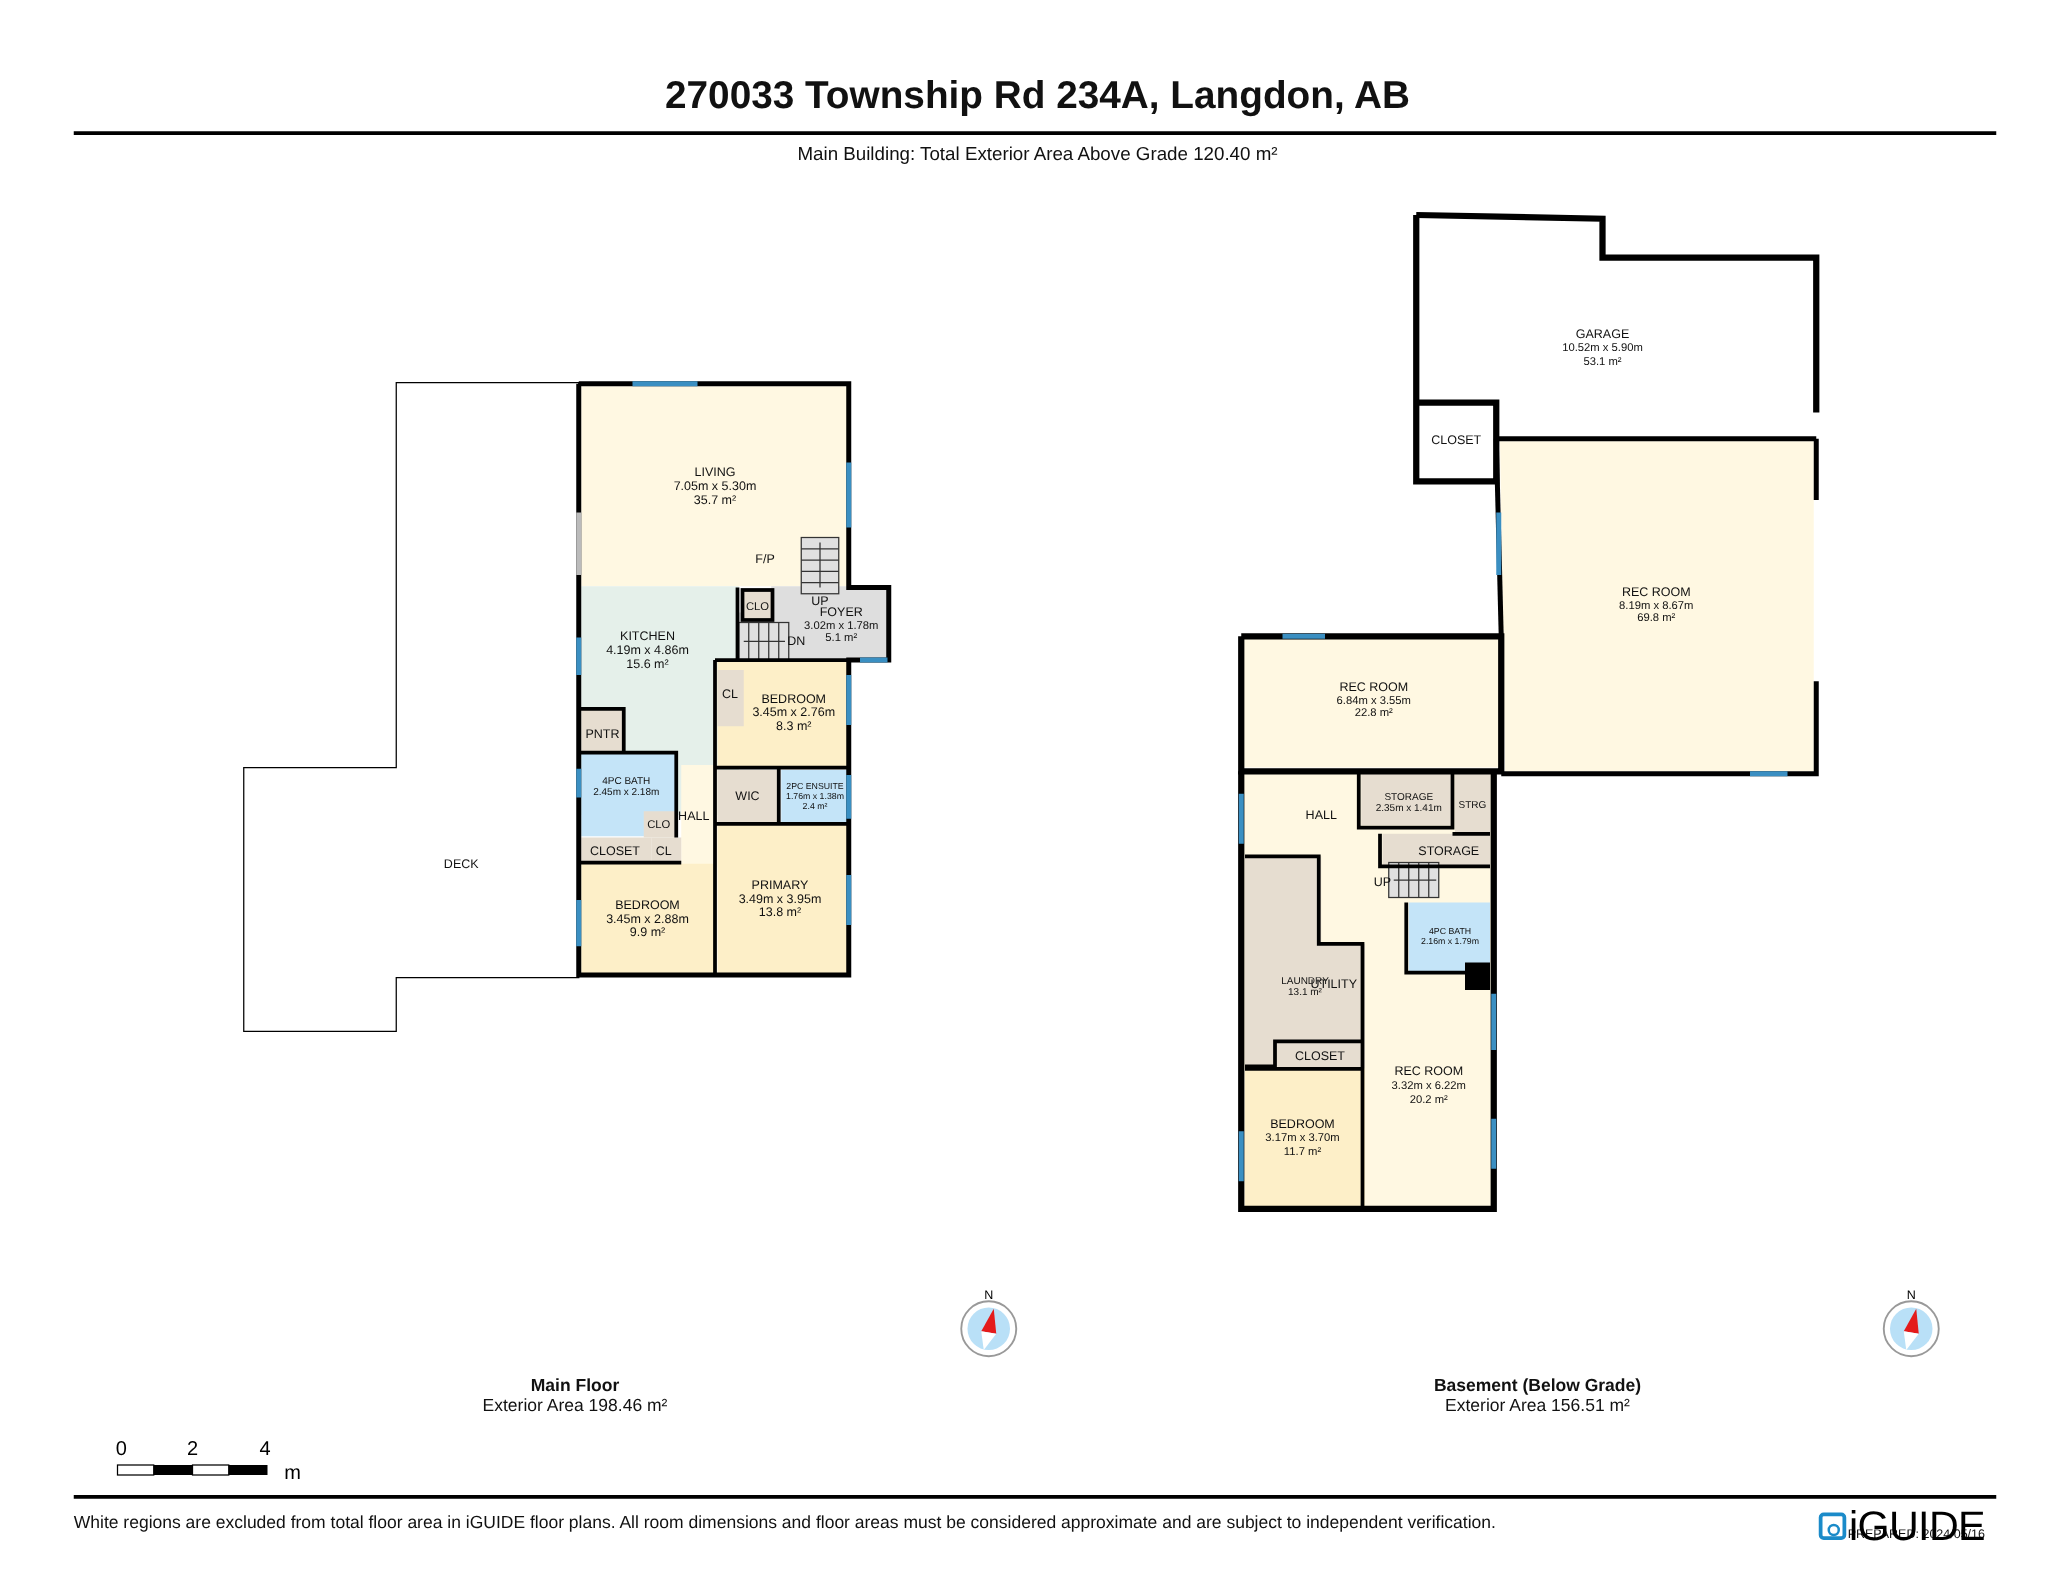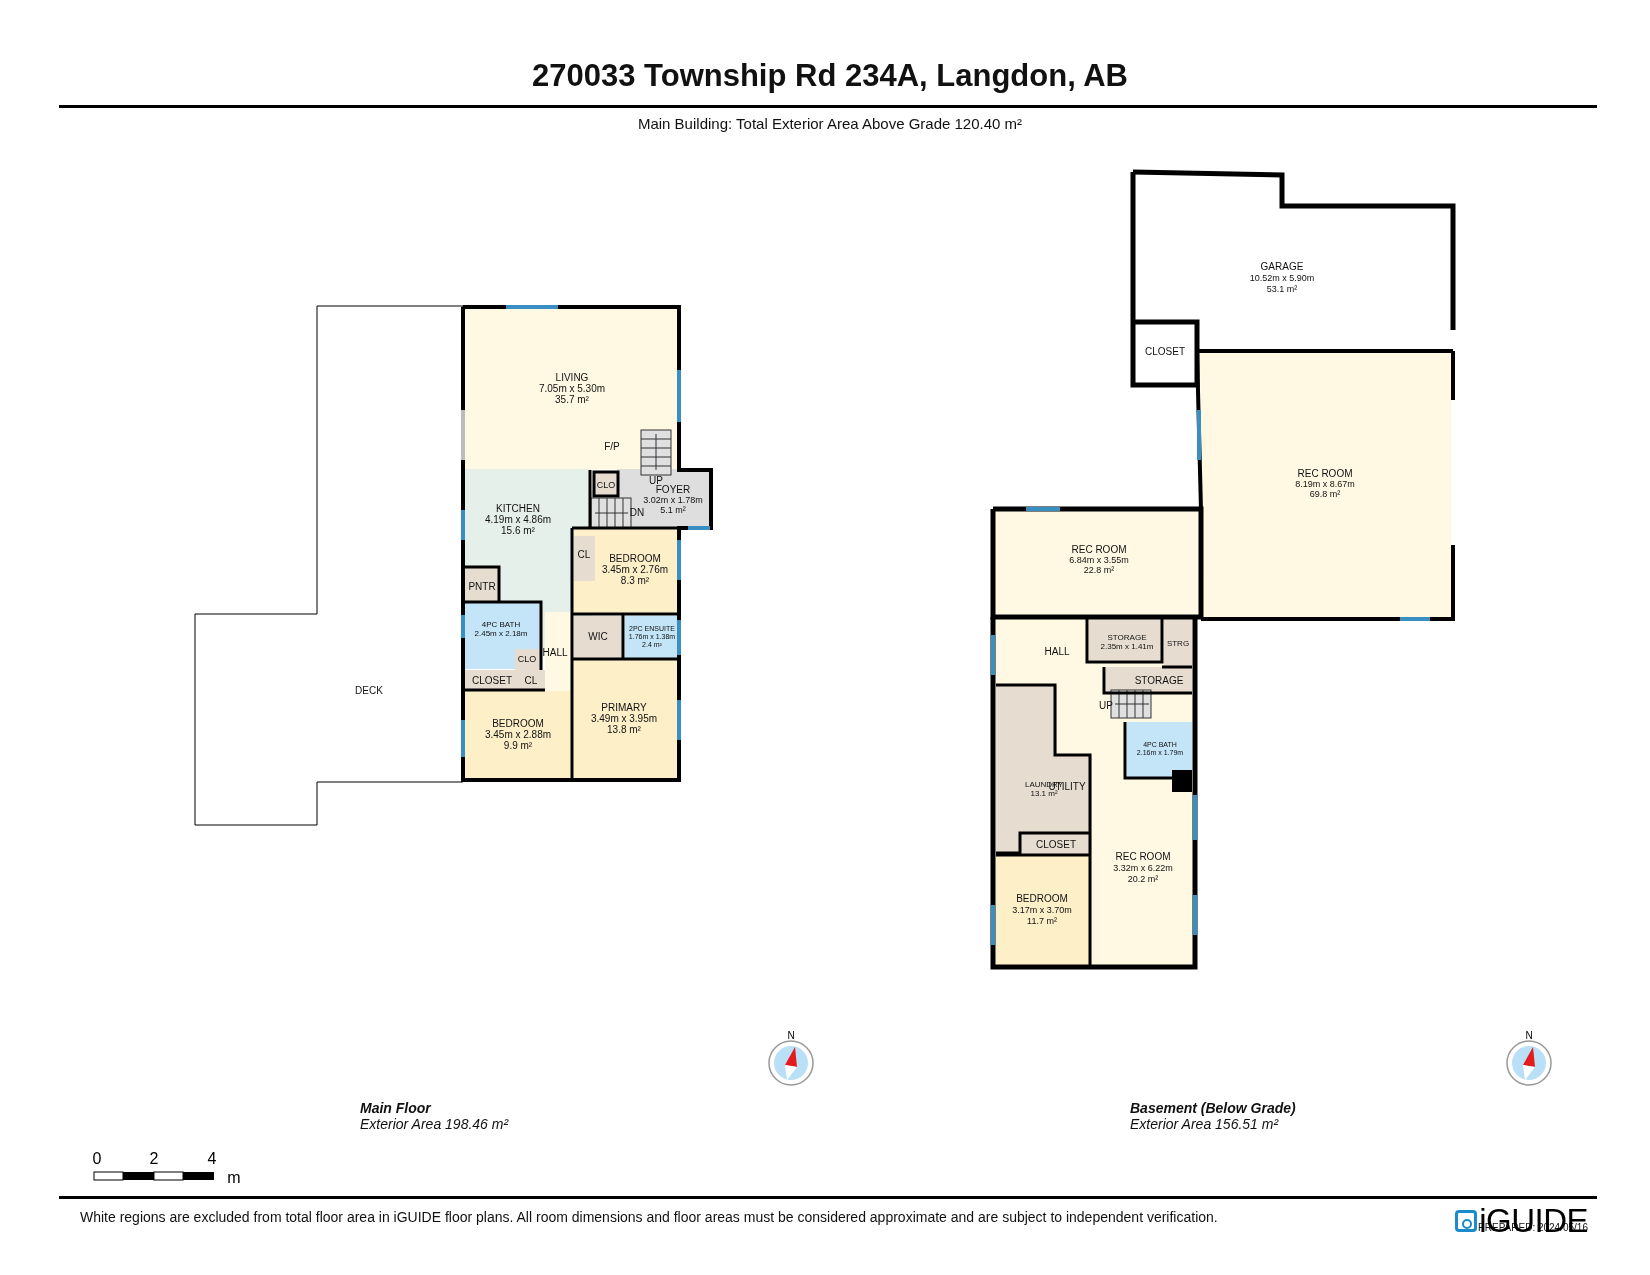--- a/index.html
+++ b/index.html
@@ -3,24 +3,24 @@
 <meta charset="utf-8">
 <style>
   html, body { margin:0; padding:0; background:#fff; }
   body { width:1650px; height:1275px; position:relative; overflow:hidden; font-family:"Liberation Sans", sans-serif; color:#111; }
   .abs { position:absolute; }
   .title { left:0; width:1660px; top:58px; text-align:center; font-size:31px; font-weight:bold; }
   .rule { background:#000; height:3px; }
   .subtitle { left:0; width:1660px; top:115px; text-align:center; font-size:15px; }
   svg.plan { position:absolute; left:0; top:0; }
   .lbl { font-family:"Liberation Sans", sans-serif; fill:#111; text-anchor:middle; }
-  .floor-cap { text-align:left; font-size:14px;font-style:italic; }
+  .floor-cap { text-align:center; font-size:14px; }
   .floor-cap b { display:block; font-size:14px; }
   .prepared { right:62px; top:1222px; font-size:10px; }
-  .disclaimer { left:80px; top:1209px; font-size:14px; }
+  .disclaimer { left:59px; top:1209px; font-size:14px; }
   .logo { right:62px; top:1202px; font-size:33px; color:#000000; letter-spacing:-0.5px; display:flex; align-items:center; gap:2px; }
   .logo-box { width:22px; height:22px; border:3px solid #1b8bc9; border-radius:4px; position:relative; box-sizing:border-box; }
   .logo-box::after { content:""; position:absolute; left:4px; top:6px; width:6px; height:6px; border:2px solid #1b8bc9; border-radius:50%; }
 </style>
 </head>
 <body>
 
 <div class="abs title">270033 Township Rd 234A, Langdon, AB</div>
 <div class="abs rule" style="left:59px; width:1538px; top:105px;"></div>
 <div class="abs subtitle">Main Building: Total Exterior Area Above Grade 120.40 m²</div>

